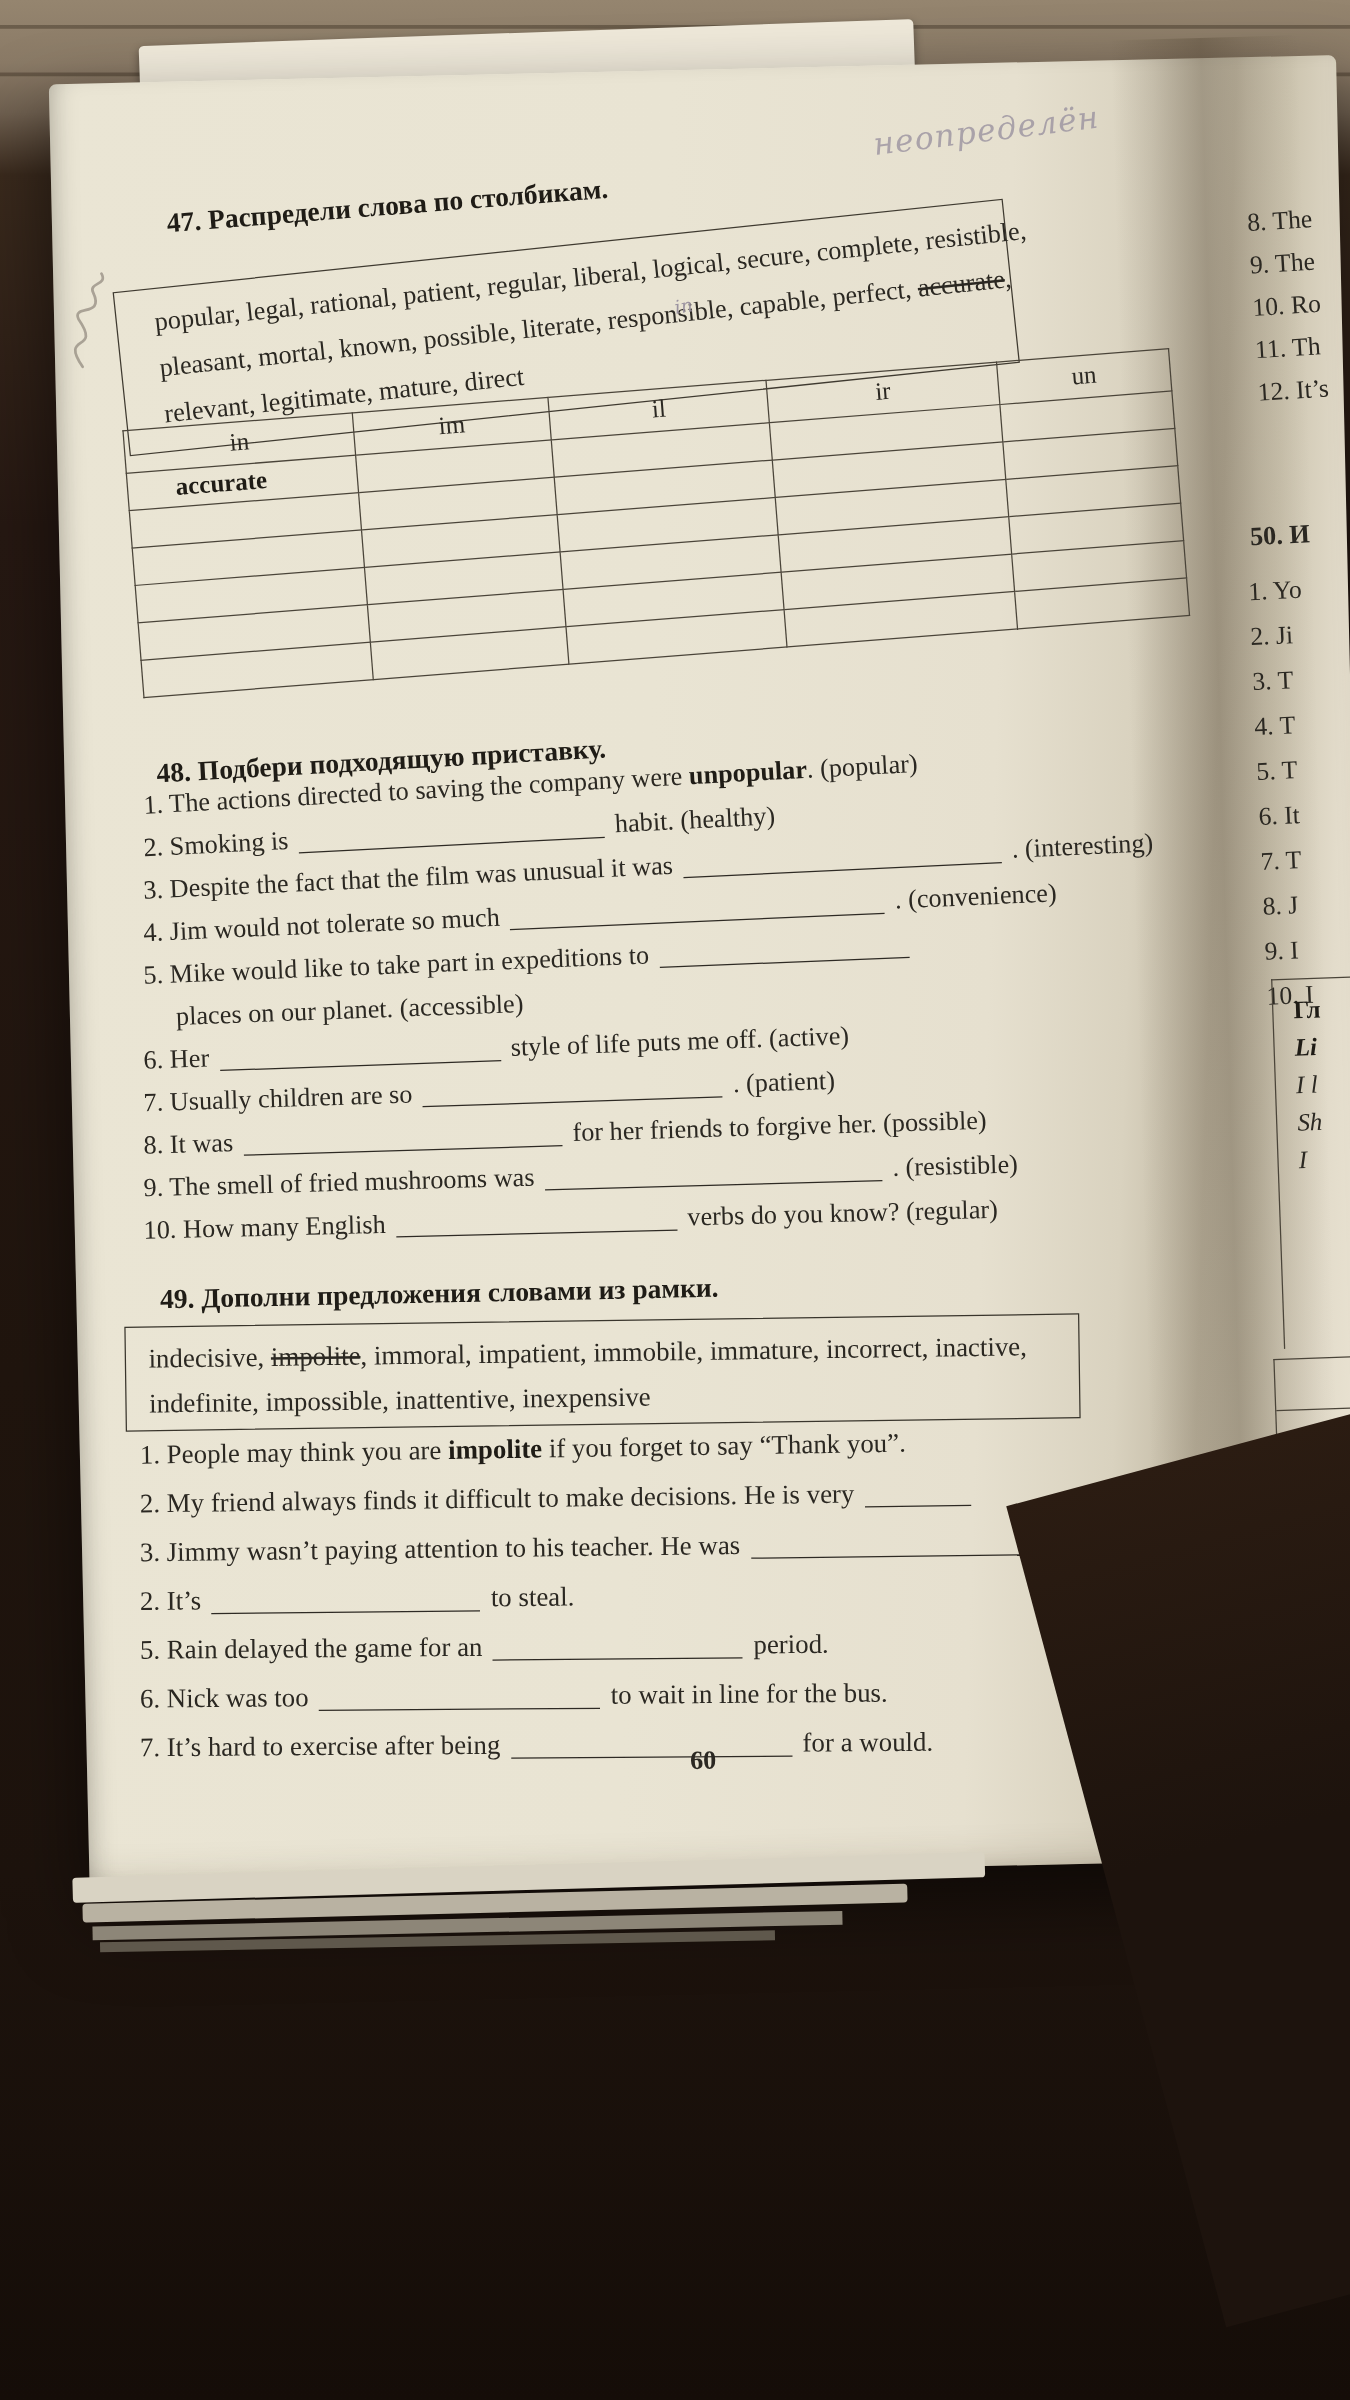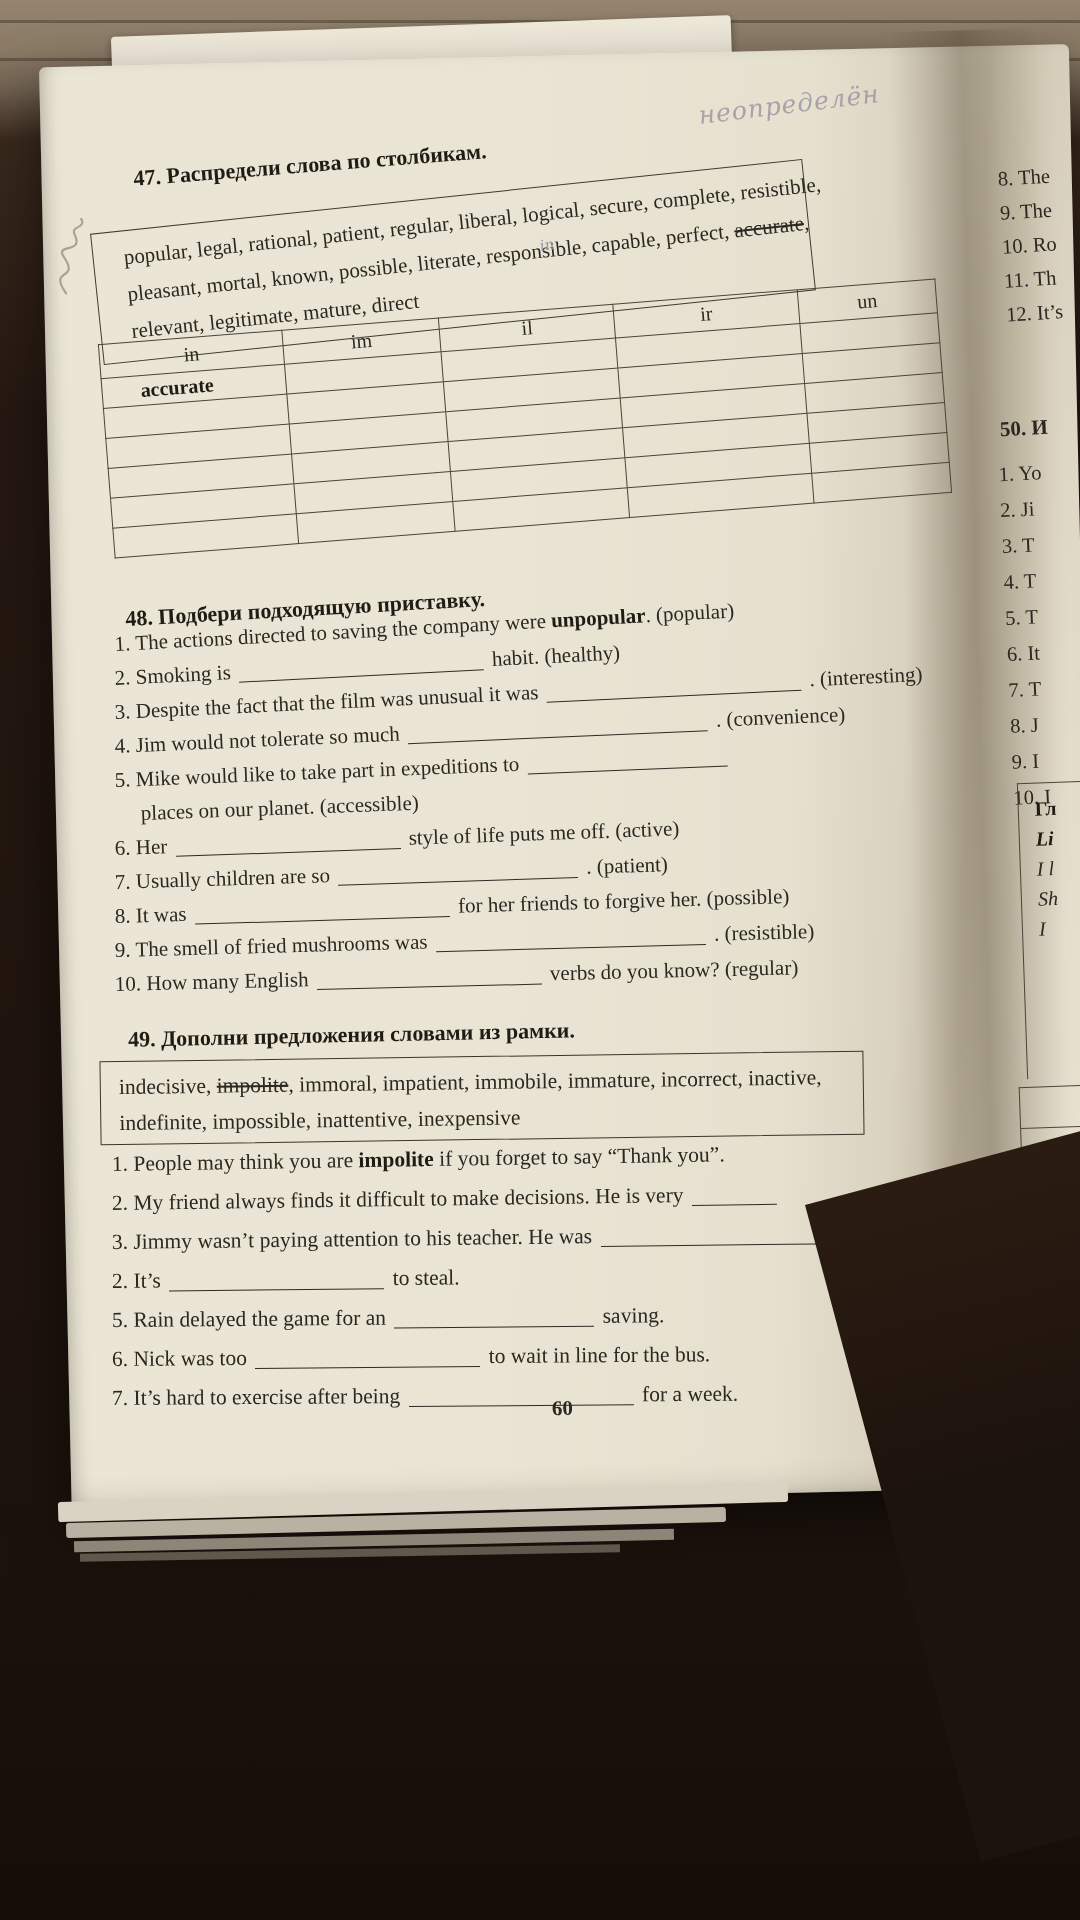--- a/index.html
+++ b/index.html
@@ -179,23 +179,23 @@
   <div class="word-box49">
     <div><span>indecisive, </span><span class="struck">impolite</span><span>, immoral, impatient, immobile, immature, incorrect, inactive,</span></div>
     <div><span>indefinite, impossible, inattentive, inexpensive</span></div>
   </div>
 
   <div class="lines49">
     <div class="ln m1"><span>1. People may think you are </span><span class="b">impolite</span><span> if you forget to say “Thank you”.</span></div>
     <div class="ln m2"><span>2. My friend always finds it difficult to make decisions. He is very </span><span class="blank" style="width:85px"></span></div>
     <div class="ln m3"><span>3. Jimmy wasn’t paying attention to his teacher. He was </span><span class="blank" style="width:215px"></span></div>
     <div class="ln m4"><span>2. It’s </span><span class="blank" style="width:215px"></span><span> to steal.</span></div>
-    <div class="ln m5"><span>5. Rain delayed the game for an </span><span class="blank" style="width:200px"></span><span> saving.</span></div>
+    <div class="ln m5"><span>5. Rain delayed the game for an </span><span class="blank" style="width:200px"></span><span> period.</span></div>
     <div class="ln m6"><span>6. Nick was too </span><span class="blank" style="width:225px"></span><span> to wait in line for the bus.</span></div>
-    <div class="ln m7"><span>7. It’s hard to exercise after being </span><span class="blank" style="width:225px"></span><span> for a week.</span></div>
+    <div class="ln m7"><span>7. It’s hard to exercise after being </span><span class="blank" style="width:225px"></span><span> for a would.</span></div>
   </div>
 
   <div class="txt page-num">60</div>
 
   <div class="rp-top">
     <div>8. The</div>
     <div>9. The</div>
     <div>10. Ro</div>
     <div>11. Th</div>
     <div>12. It’s</div>

